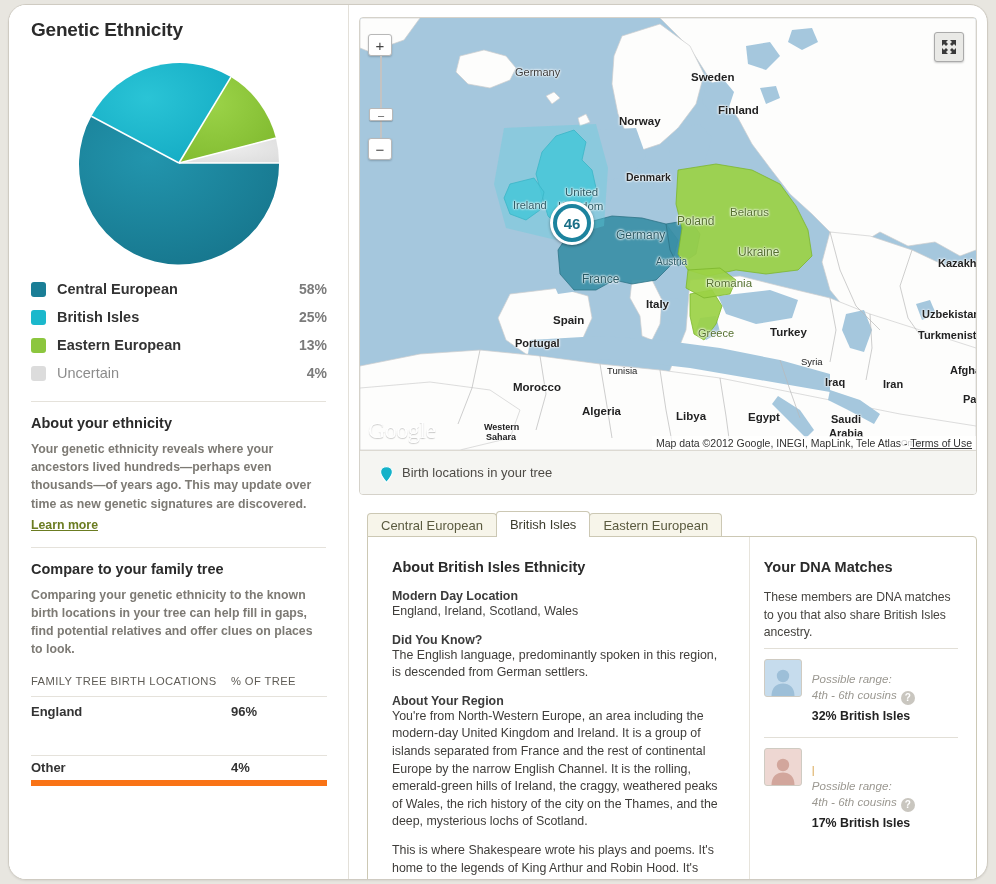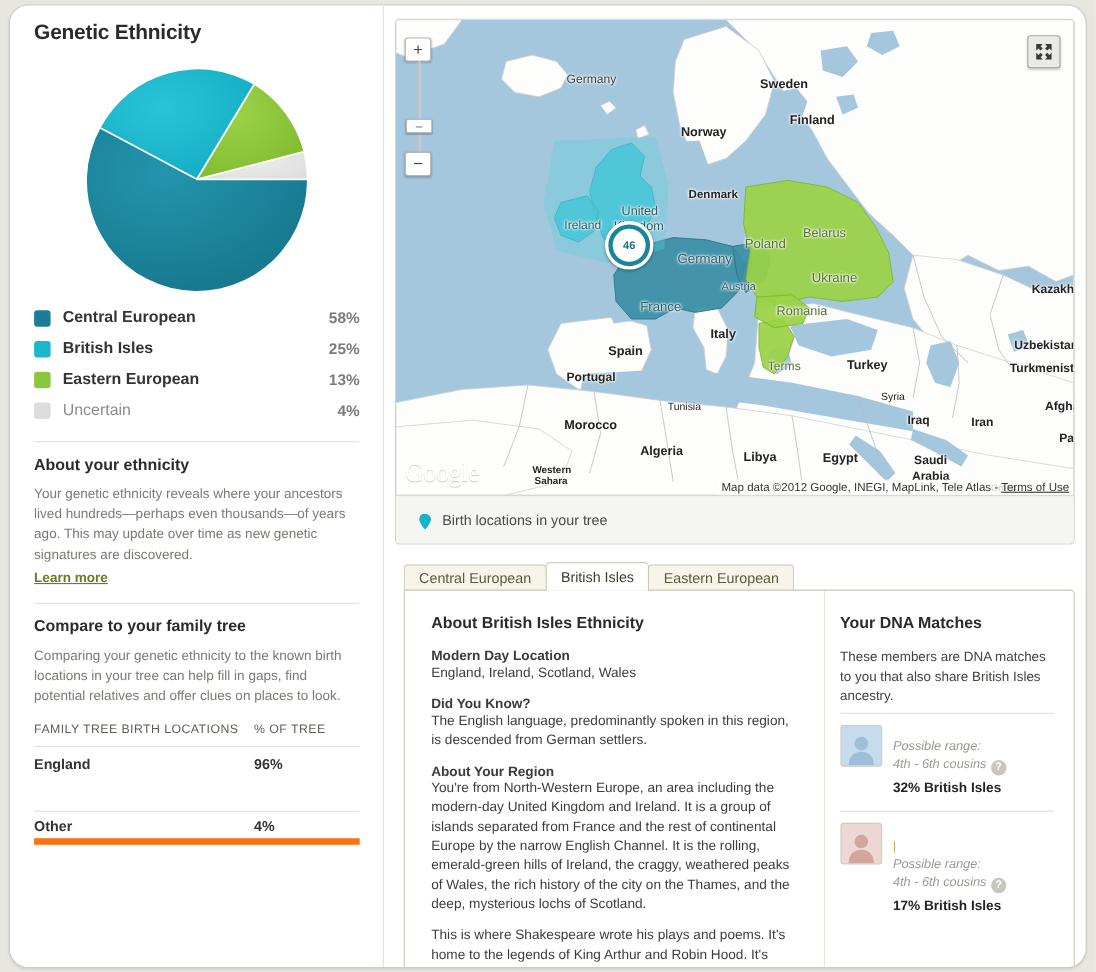--- a/index.html
+++ b/index.html
@@ -51,21 +51,21 @@
   .legend-label.muted { font-weight: normal; color: #8c8c8c; }
   .legend-pct { font-weight: bold; color: #7b7b7b; font-size: 14px; }
 
   .hr { border-top: 1px solid #e5e2db; margin: 14px 0 13px 0; }
 
   .sec-h {
     font-size: 14.5px; font-weight: bold; color: #2b2b2b;
     margin-bottom: 9px;
   }
   .sec-p {
-    font-size: 12.3px; color: #7d7a74; line-height: 1.48;
+    font-size: 12.3px; color: #7d7a74; line-height: 1.48; font-weight: bold;
   }
   .learn {
     display: inline-block; margin-top: 5px;
     font-size: 12.3px; color: #6b7c21; font-weight: bold;
     text-decoration: underline; cursor: pointer;
   }
 
   
   .ft-table { width: 296px; margin-top: 16px; }
   .ft-head {
@@ -150,21 +150,21 @@
     position: absolute; left: 190px; top: 183px;
     width: 44px; height: 44px; border-radius: 50%;
     background: #1c839e; border: 3px solid #fff;
     box-shadow: 0 1px 3px rgba(0,0,0,.4);
     display: flex; align-items: center; justify-content: center;
   }
   .pin-badge .inner {
     width: 30px; height: 30px; border-radius: 50%;
     background: #fff; color: #1a6f87;
     display: flex; align-items: center; justify-content: center;
-    font-size: 10px; font-weight: bold;
+    font-size: 15px; font-weight: bold;
   }
 
   .map-legend {
     position: absolute; left: 0; bottom: 0;
     width: 616px; height: 44px; background: #f5f5f2;
     border-top: 1px solid #dcd9d2;
     display: flex; align-items: center; padding-left: 20px;
     font-size: 13px; color: #4d4a45;
   }
   .teardrop {
@@ -467,21 +467,21 @@
             <span style="position: absolute; left: 205px; top: 168px; font-size: 11.5px; color: rgb(43, 91, 102); font-weight: normal; white-space: nowrap; font-family: &quot;Liberation Sans&quot;, sans-serif; text-shadow: rgb(255, 255, 255) 0px 0px 2px, rgb(255, 255, 255) 0px 0px 2px, rgb(255, 255, 255) 0px 0px 3px;">United</span>
             <span style="position: absolute; left: 198px; top: 182px; font-size: 11.5px; color: rgb(43, 91, 102); font-weight: normal; white-space: nowrap; font-family: &quot;Liberation Sans&quot;, sans-serif; text-shadow: rgb(255, 255, 255) 0px 0px 2px, rgb(255, 255, 255) 0px 0px 2px, rgb(255, 255, 255) 0px 0px 3px;">Kingdom</span>
             <span style="position: absolute; left: 256px; top: 210px; font-size: 12px; color: rgb(43, 91, 102); font-weight: normal; white-space: nowrap; font-family: &quot;Liberation Sans&quot;, sans-serif; text-shadow: rgb(255, 255, 255) 0px 0px 2px, rgb(255, 255, 255) 0px 0px 2px, rgb(255, 255, 255) 0px 0px 3px;">Germany</span>
             <span style="position: absolute; left: 317px; top: 196px; font-size: 12px; color: rgb(85, 112, 46); font-weight: normal; white-space: nowrap; font-family: &quot;Liberation Sans&quot;, sans-serif; text-shadow: rgb(255, 255, 255) 0px 0px 2px, rgb(255, 255, 255) 0px 0px 2px, rgb(255, 255, 255) 0px 0px 3px;">Poland</span>
             <span style="position: absolute; left: 370px; top: 188px; font-size: 11.5px; color: rgb(85, 112, 46); font-weight: normal; white-space: nowrap; font-family: &quot;Liberation Sans&quot;, sans-serif; text-shadow: rgb(255, 255, 255) 0px 0px 2px, rgb(255, 255, 255) 0px 0px 2px, rgb(255, 255, 255) 0px 0px 3px;">Belarus</span>
             <span style="position: absolute; left: 378px; top: 227px; font-size: 12px; color: rgb(85, 112, 46); font-weight: normal; white-space: nowrap; font-family: &quot;Liberation Sans&quot;, sans-serif; text-shadow: rgb(255, 255, 255) 0px 0px 2px, rgb(255, 255, 255) 0px 0px 2px, rgb(255, 255, 255) 0px 0px 3px;">Ukraine</span>
             <span style="position: absolute; left: 296px; top: 238px; font-size: 10px; color: rgb(43, 91, 102); font-weight: normal; white-space: nowrap; font-family: &quot;Liberation Sans&quot;, sans-serif; text-shadow: rgb(255, 255, 255) 0px 0px 2px, rgb(255, 255, 255) 0px 0px 2px, rgb(255, 255, 255) 0px 0px 3px;">Austria</span>
             <span style="position: absolute; left: 222px; top: 254px; font-size: 12px; color: rgb(43, 91, 102); font-weight: normal; white-space: nowrap; font-family: &quot;Liberation Sans&quot;, sans-serif; text-shadow: rgb(255, 255, 255) 0px 0px 2px, rgb(255, 255, 255) 0px 0px 2px, rgb(255, 255, 255) 0px 0px 3px;">France</span>
             <span style="position: absolute; left: 346px; top: 259px; font-size: 11.5px; color: rgb(85, 112, 46); font-weight: normal; white-space: nowrap; font-family: &quot;Liberation Sans&quot;, sans-serif; text-shadow: rgb(255, 255, 255) 0px 0px 2px, rgb(255, 255, 255) 0px 0px 2px, rgb(255, 255, 255) 0px 0px 3px;">Romania</span>
             <span style="position: absolute; left: 286px; top: 280px; font-size: 11.5px; color: rgb(34, 34, 34); font-weight: bold; white-space: nowrap; font-family: &quot;Liberation Sans&quot;, sans-serif; text-shadow: rgb(255, 255, 255) 0px 0px 2px, rgb(255, 255, 255) 0px 0px 2px, rgb(255, 255, 255) 0px 0px 3px;">Italy</span>
-            <span style="position: absolute; left: 338px; top: 309px; font-size: 11px; color: rgb(85, 112, 46); font-weight: normal; white-space: nowrap; font-family: &quot;Liberation Sans&quot;, sans-serif; text-shadow: rgb(255, 255, 255) 0px 0px 2px, rgb(255, 255, 255) 0px 0px 2px, rgb(255, 255, 255) 0px 0px 3px;">Terms</span>
+            <span style="position: absolute; left: 338px; top: 309px; font-size: 11px; color: rgb(85, 112, 46); font-weight: normal; white-space: nowrap; font-family: &quot;Liberation Sans&quot;, sans-serif; text-shadow: rgb(255, 255, 255) 0px 0px 2px, rgb(255, 255, 255) 0px 0px 2px, rgb(255, 255, 255) 0px 0px 3px;">Greece</span>
             <span style="position: absolute; left: 193px; top: 296px; font-size: 11.5px; color: rgb(34, 34, 34); font-weight: bold; white-space: nowrap; font-family: &quot;Liberation Sans&quot;, sans-serif; text-shadow: rgb(255, 255, 255) 0px 0px 2px, rgb(255, 255, 255) 0px 0px 2px, rgb(255, 255, 255) 0px 0px 3px;">Spain</span>
             <span style="position: absolute; left: 155px; top: 319px; font-size: 11px; color: rgb(34, 34, 34); font-weight: bold; white-space: nowrap; font-family: &quot;Liberation Sans&quot;, sans-serif; text-shadow: rgb(255, 255, 255) 0px 0px 2px, rgb(255, 255, 255) 0px 0px 2px, rgb(255, 255, 255) 0px 0px 3px;">Portugal</span>
             <span style="position: absolute; left: 410px; top: 308px; font-size: 11.5px; color: rgb(34, 34, 34); font-weight: bold; white-space: nowrap; font-family: &quot;Liberation Sans&quot;, sans-serif; text-shadow: rgb(255, 255, 255) 0px 0px 2px, rgb(255, 255, 255) 0px 0px 2px, rgb(255, 255, 255) 0px 0px 3px;">Turkey</span>
             <span style="position: absolute; left: 441px; top: 338px; font-size: 9.5px; color: rgb(34, 34, 34); font-weight: normal; white-space: nowrap; font-family: &quot;Liberation Sans&quot;, sans-serif; text-shadow: rgb(255, 255, 255) 0px 0px 2px, rgb(255, 255, 255) 0px 0px 2px, rgb(255, 255, 255) 0px 0px 3px;">Syria</span>
             <span style="position: absolute; left: 465px; top: 358px; font-size: 11px; color: rgb(34, 34, 34); font-weight: bold; white-space: nowrap; font-family: &quot;Liberation Sans&quot;, sans-serif; text-shadow: rgb(255, 255, 255) 0px 0px 2px, rgb(255, 255, 255) 0px 0px 2px, rgb(255, 255, 255) 0px 0px 3px;">Iraq</span>
             <span style="position: absolute; left: 523px; top: 360px; font-size: 11px; color: rgb(34, 34, 34); font-weight: bold; white-space: nowrap; font-family: &quot;Liberation Sans&quot;, sans-serif; text-shadow: rgb(255, 255, 255) 0px 0px 2px, rgb(255, 255, 255) 0px 0px 2px, rgb(255, 255, 255) 0px 0px 3px;">Iran</span>
             <span style="position: absolute; left: 562px; top: 290px; font-size: 11px; color: rgb(34, 34, 34); font-weight: bold; white-space: nowrap; font-family: &quot;Liberation Sans&quot;, sans-serif; text-shadow: rgb(255, 255, 255) 0px 0px 2px, rgb(255, 255, 255) 0px 0px 2px, rgb(255, 255, 255) 0px 0px 3px;">Uzbekistan</span>
             <span style="position: absolute; left: 558px; top: 311px; font-size: 11px; color: rgb(34, 34, 34); font-weight: bold; white-space: nowrap; font-family: &quot;Liberation Sans&quot;, sans-serif; text-shadow: rgb(255, 255, 255) 0px 0px 2px, rgb(255, 255, 255) 0px 0px 2px, rgb(255, 255, 255) 0px 0px 3px;">Turkmenistan</span>
             <span style="position: absolute; left: 578px; top: 239px; font-size: 11px; color: rgb(34, 34, 34); font-weight: bold; white-space: nowrap; font-family: &quot;Liberation Sans&quot;, sans-serif; text-shadow: rgb(255, 255, 255) 0px 0px 2px, rgb(255, 255, 255) 0px 0px 2px, rgb(255, 255, 255) 0px 0px 3px;">Kazakh</span>
             <span style="position: absolute; left: 590px; top: 346px; font-size: 11px; color: rgb(34, 34, 34); font-weight: bold; white-space: nowrap; font-family: &quot;Liberation Sans&quot;, sans-serif; text-shadow: rgb(255, 255, 255) 0px 0px 2px, rgb(255, 255, 255) 0px 0px 2px, rgb(255, 255, 255) 0px 0px 3px;">Afghanis</span>

